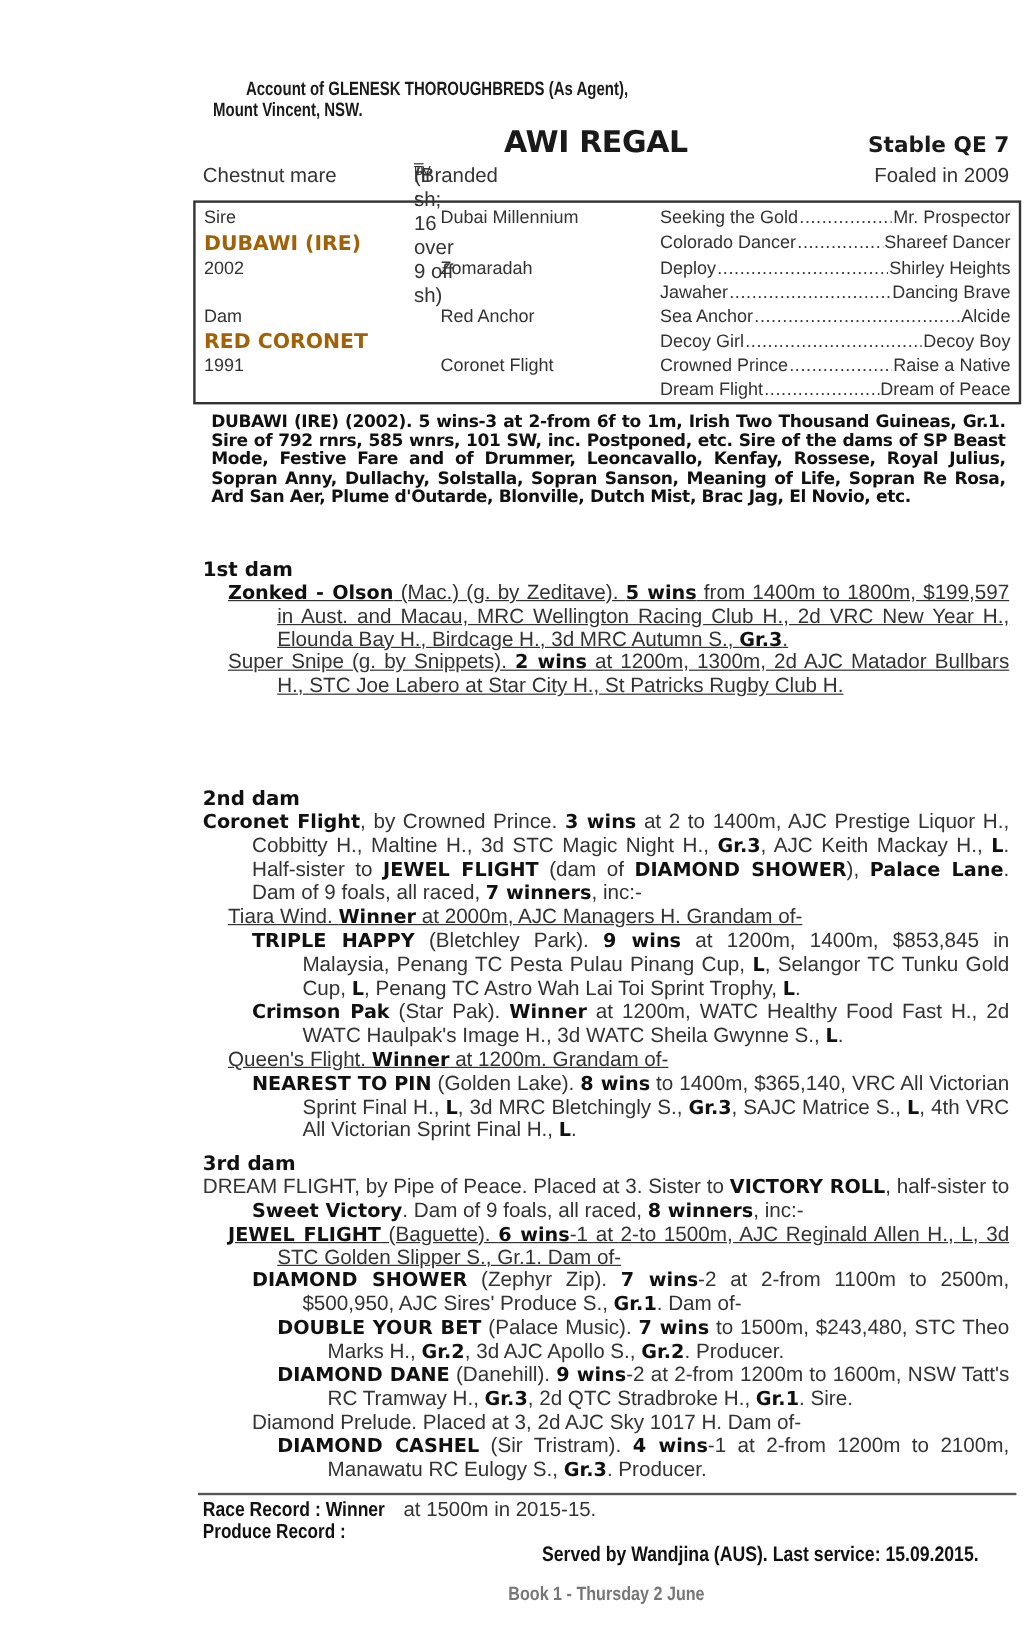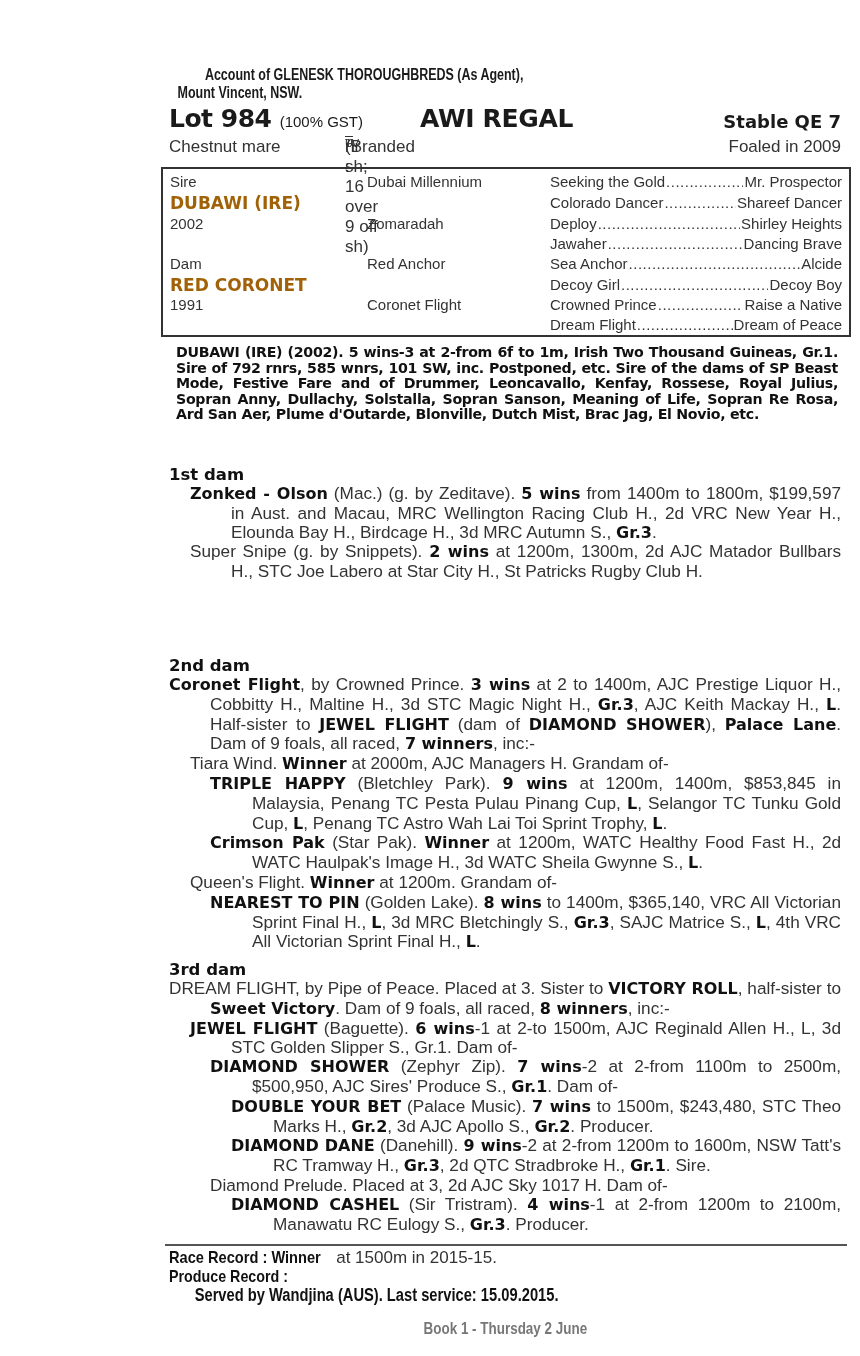--- a/index.html
+++ b/index.html
@@ -26,47 +26,43 @@
   .ped .g3 .dots { flex:1; overflow:hidden; white-space:nowrap; margin:0 1px; letter-spacing:0.5px; }
   .ped .g3 .dots::before { content:"......................................................................................................."; }
 
   .sire-bio { position:absolute; left:176px; width:662px; top:345px; font-family:"DejaVu Sans", sans-serif; font-weight:bold; font-size:14.2px; line-height:15.5px; text-align:justify; letter-spacing:-0.3px; color:#111; }
 
   .sec { position:absolute; left:169px; width:672px; }
   .sec-title { font-family:"DejaVu Sans", sans-serif; font-weight:bold; font-size:16.5px; line-height:19px; color:#111; }
   .p { font-size:17.2px; line-height:18.8px; color:#333; text-align:justify; }
   .p b { font-family:"DejaVu Sans", sans-serif; font-weight:900; color:#111; font-size:16px; }
   .l0 { margin-left:0; padding-left:41px; text-indent:-41px; }
-  .l1 { margin-left:21px; padding-left:41px; text-indent:-41px; }
+  .l1 { margin-left:21px; padding-left:41px; text-indent:-41px;text-decoration:underline; }
   .l2 { margin-left:41px; padding-left:42px; text-indent:-42px; }
   .l3 { margin-left:62px; padding-left:42px; text-indent:-42px; }
 
   .rule { position:absolute; left:165px; width:682px; top:1244px; height:0; border-top:2px solid #555; }
   .race-rec { position:absolute; left:169px; top:1248px; font-size:17px; line-height:19px; color:#333; }
   .race-rec .k { font-family:"Liberation Sans", sans-serif; font-weight:bold; color:#111; display:inline-block; transform:scaleX(0.86); transform-origin:left; }
   .produce { position:absolute; left:169px; top:1267px; font-size:17px; line-height:19px; font-weight:bold; color:#111; }
-  .served { position:absolute; left:160px; width:690px; top:1286px; text-align:left; font-size:17.5px; line-height:19px; font-weight:bold; color:#111; }
+  .served { position:absolute; left:160px; width:690px; top:1286px; text-align:right; font-size:17.5px; line-height:19px; font-weight:bold; color:#111; }
   .footer { position:absolute; left:160px; width:690px; top:1320px; text-align:center; font-size:16px; color:#777; font-weight:bold; }
   .footer .cond, .served .cond, .produce .cond { transform:scaleX(0.84); }
 </style>
 </head>
 <body>
 
 <div class="page">
 
   <div class="hdr-account">
     <div><span class="cond">Account of GLENESK THOROUGHBREDS (As Agent),</span></div>
     <div><span class="cond">Mount Vincent, NSW.</span></div>
   </div>
 
   <div class="lot-row">
-    <div class="lot">
-      <span>Lot 984</span>
-      <span class="gst">(100% GST)</span>
-    </div>
     <div class="horse">AWI REGAL</div>
     <div class="stable">Stable QE 7</div>
   </div>
 
   <div class="sub-row">
     <span style="left:0">Chestnut mare</span>
     <span style="left:176px">
         <span>(Branded : </span>
         <span class="brand-mark">
           <span class="u">U</span>

